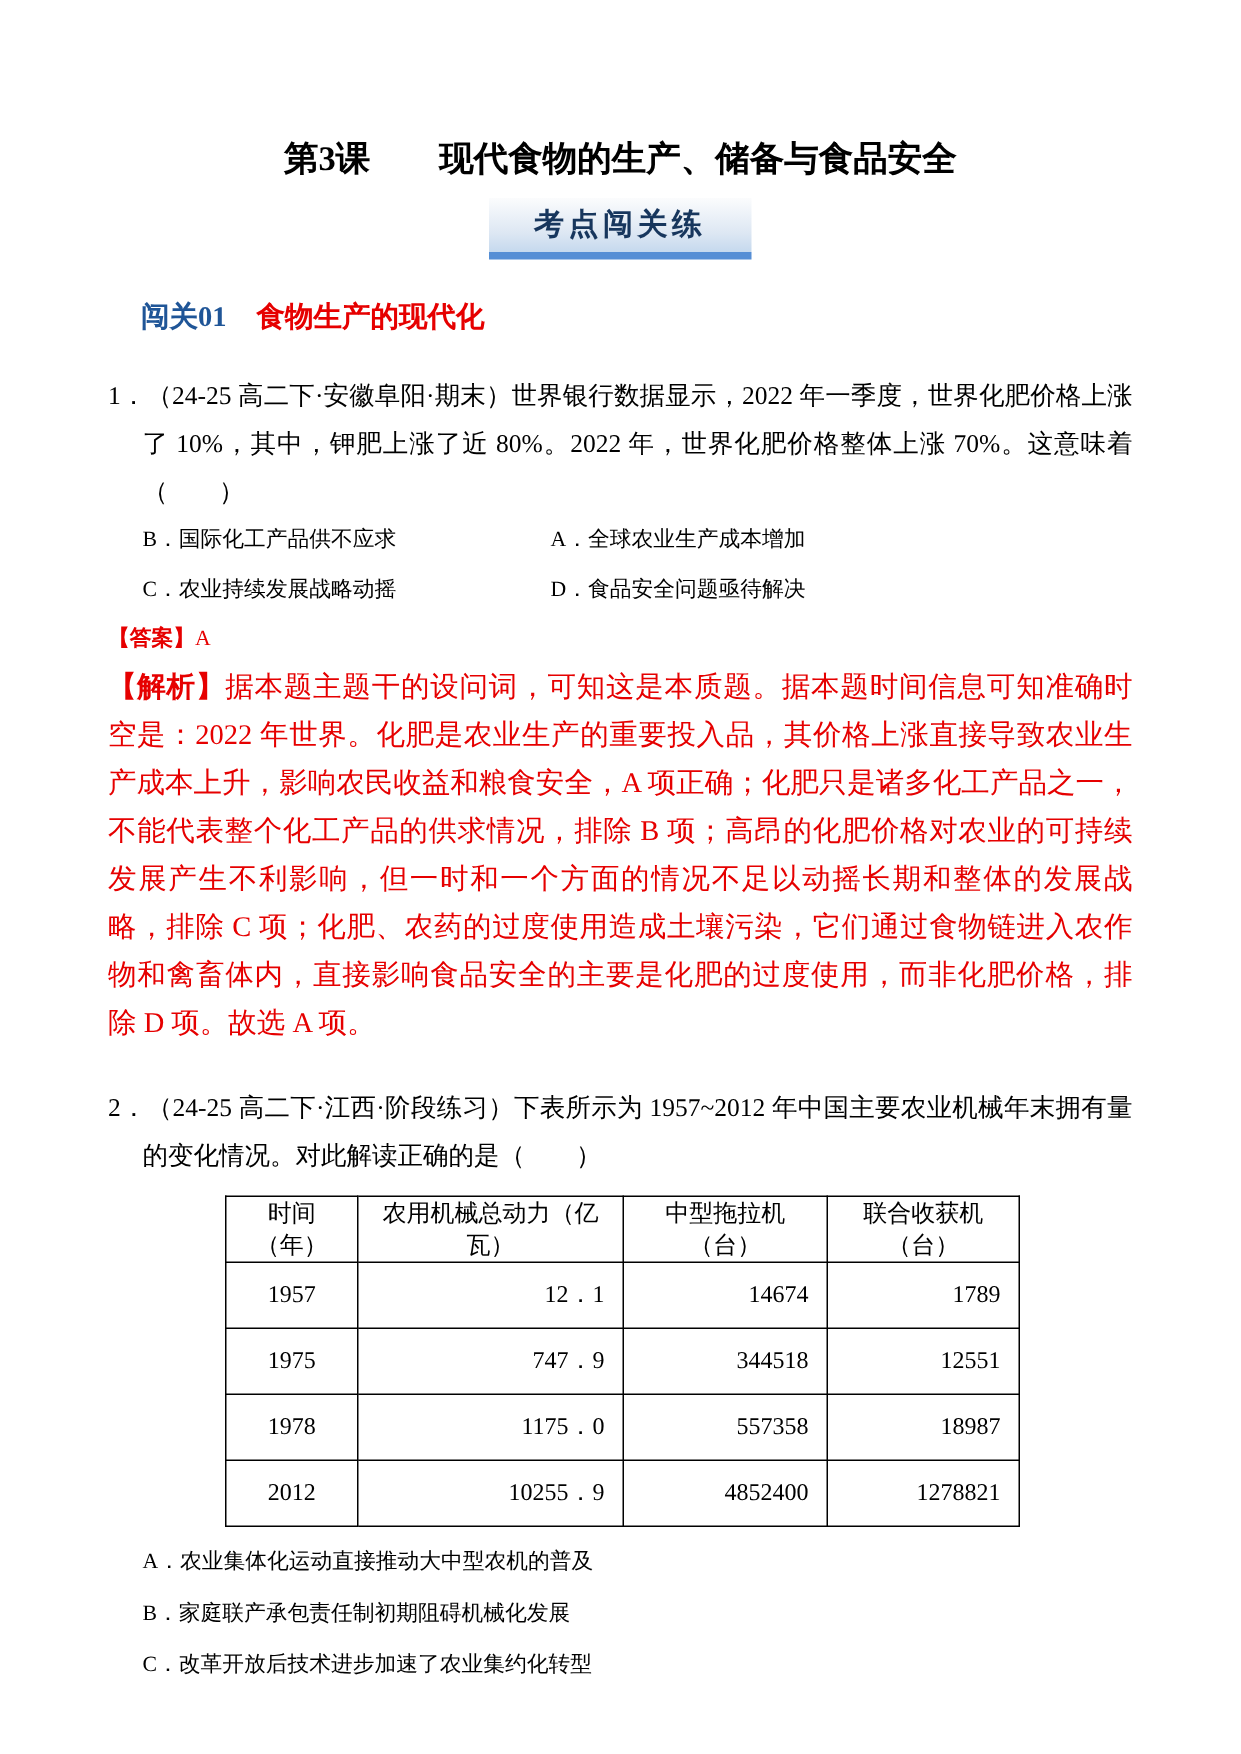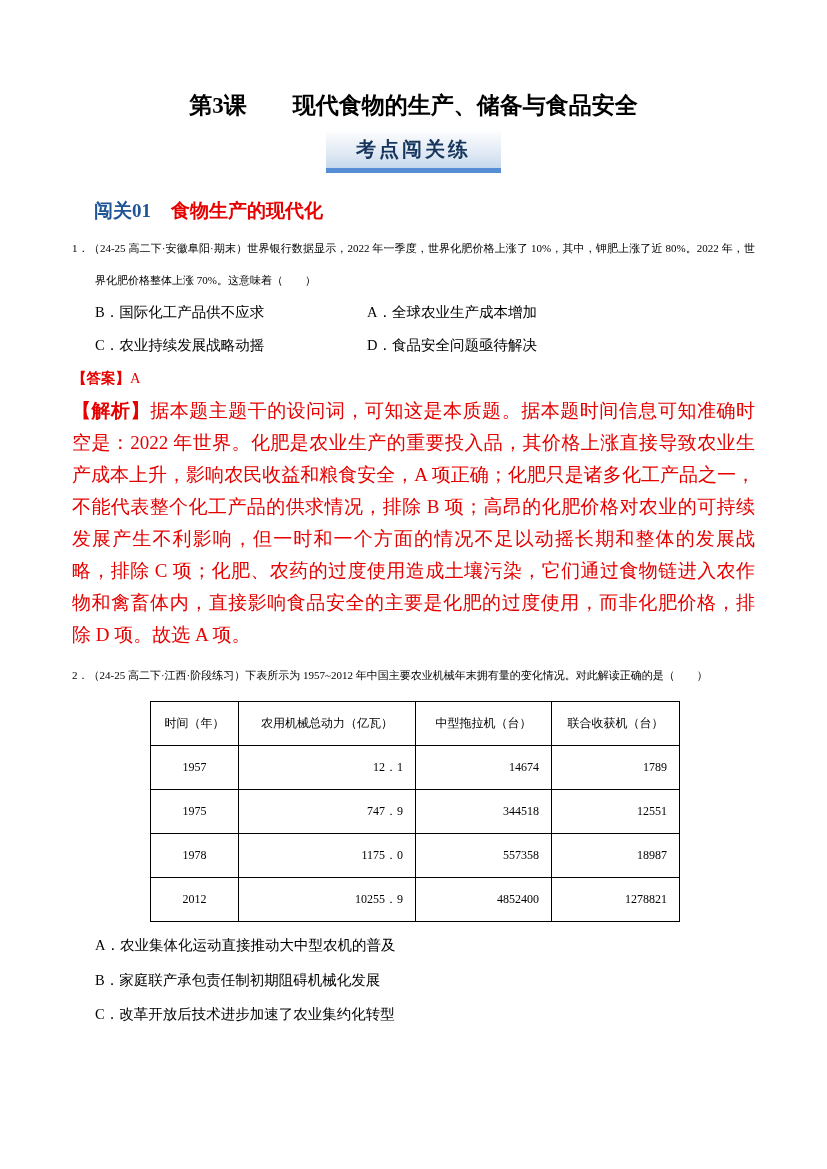--- a/index.html
+++ b/index.html
@@ -18,29 +18,29 @@
     display:inline-block; font-size:20px; font-weight:bold; color:#17365d;
     letter-spacing:3px; padding:4px 30px 5px 30px;
     background:linear-gradient(180deg,#fbfcfd 0%,#dde7f3 65%,#c5d9ee 100%);
     border-bottom:5px solid #558ed5;
   }
 
   .section-heading { margin-top:25px; margin-left:22px; font-size:19px; font-weight:bold; }
   .sec-num { color:#1f5597; margin-right:20px; }
   .sec-title { color:#e60000; }
 
-  .stem { margin-top:8px; font-size:11px; line-height:32px; padding-left:23px; text-indent:-23px; text-align:justify; }
+  .stem { margin-top:24px; font-size:17px; line-height:32px; padding-left:23px; text-indent:-23px; text-align:justify; }
 
   .opts { margin-left:23px; display:grid; grid-template-columns:272px 1fr; font-size:14.5px; line-height:33px; }
 
   .answer-line { font-size:14.5px; line-height:33px; color:#e60000; }
   .bold { font-weight:bold; }
   .analysis { font-size:19px; line-height:32px; color:#e60000; text-align:justify; }
 
-  .q2-table { border-collapse:collapse; margin:10px 2px 6px 78px; font-size:12px; table-layout:fixed; }
+  .q2-table { border-collapse:collapse; margin:10px 2px 6px 78px; font-size:16px; table-layout:fixed; }
   .q2-table th, .q2-table td { border:1px solid #000; height:44px; padding:0 12px; font-weight:normal; text-align:right; vertical-align:middle; }
   .q2-table th { text-align:center; }
   .q2-table td.c-center { text-align:center; }
   .q2-table col:nth-child(1){ width:88px; }
   .q2-table col:nth-child(2){ width:177px; }
   .q2-table col:nth-child(3){ width:136px; }
   .q2-table col:nth-child(4){ width:128px; }
 
   .opt-line { margin-left:23px; font-size:14.5px; line-height:34.5px; }
 </style>

